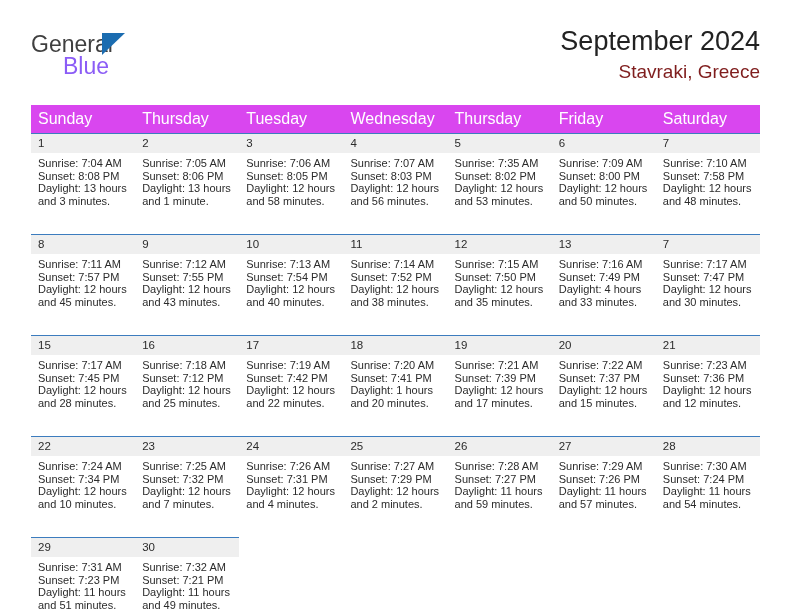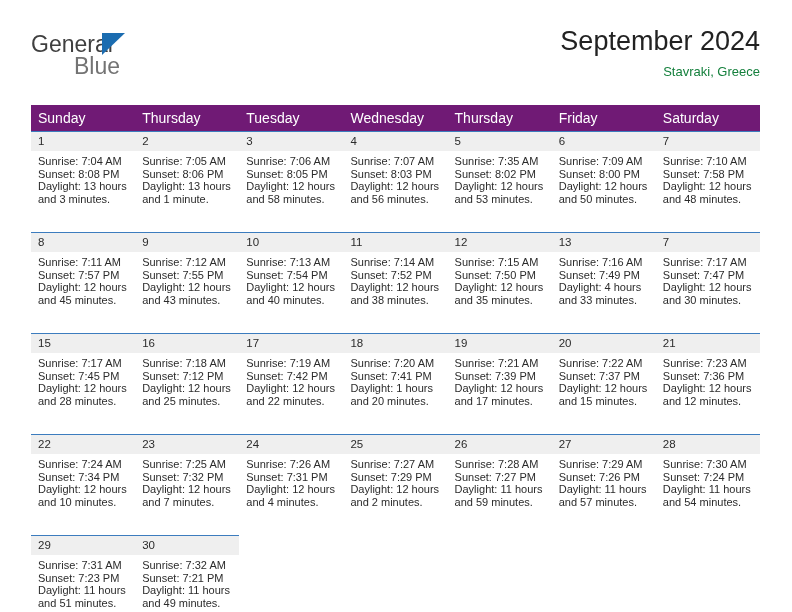--- a/index.html
+++ b/index.html
@@ -49,62 +49,62 @@
     position: absolute;
     left: 71px;
     top: 1px;
     width: 0;
     height: 0;
     border-left: 23px solid #1b6cb0;
     border-bottom: 22px solid transparent;
   }
   .logo-blue {
     position: absolute;
-    left: 43px;
+    left: 32px;
     top: 22px;
     font-size: 23px;
-    color: #737373;
+    color: #8b5cf6;
     line-height: 24px;
   }
 
   .title-wrap {
     position: absolute;
     right: 0;
     top: 0;
     text-align: right;
   }
   .cal-title {
     font-size: 27px;
     color: #222222;
     line-height: 34px;
     white-space: nowrap;
   }
   .cal-sub {
-    font-size: 13px;
-    color: #15803d;
+    font-size: 19px;
+    color: #7f1d1d;
     line-height: 20px;
     margin-top: 4px;
     white-space: nowrap;
   }
 
   
   .cal {
     position: absolute;
     left: 31px;
     top: 105px;
     width: 729px;
     border-collapse: collapse;
     table-layout: fixed;
   }
   .cal col { width: 104.14px; }
 
   .cal thead th {
-    background: #701a75;
+    background: #d946ef;
     color: #ffffff;
-    font-size: 14px;
+    font-size: 16px;
     font-weight: normal;
     text-align: left;
     padding: 5px 0 5px 7px;
     height: 19px;
     box-sizing: border-box;
     border: 0;
   }
 
   .daycell {
     vertical-align: top;

